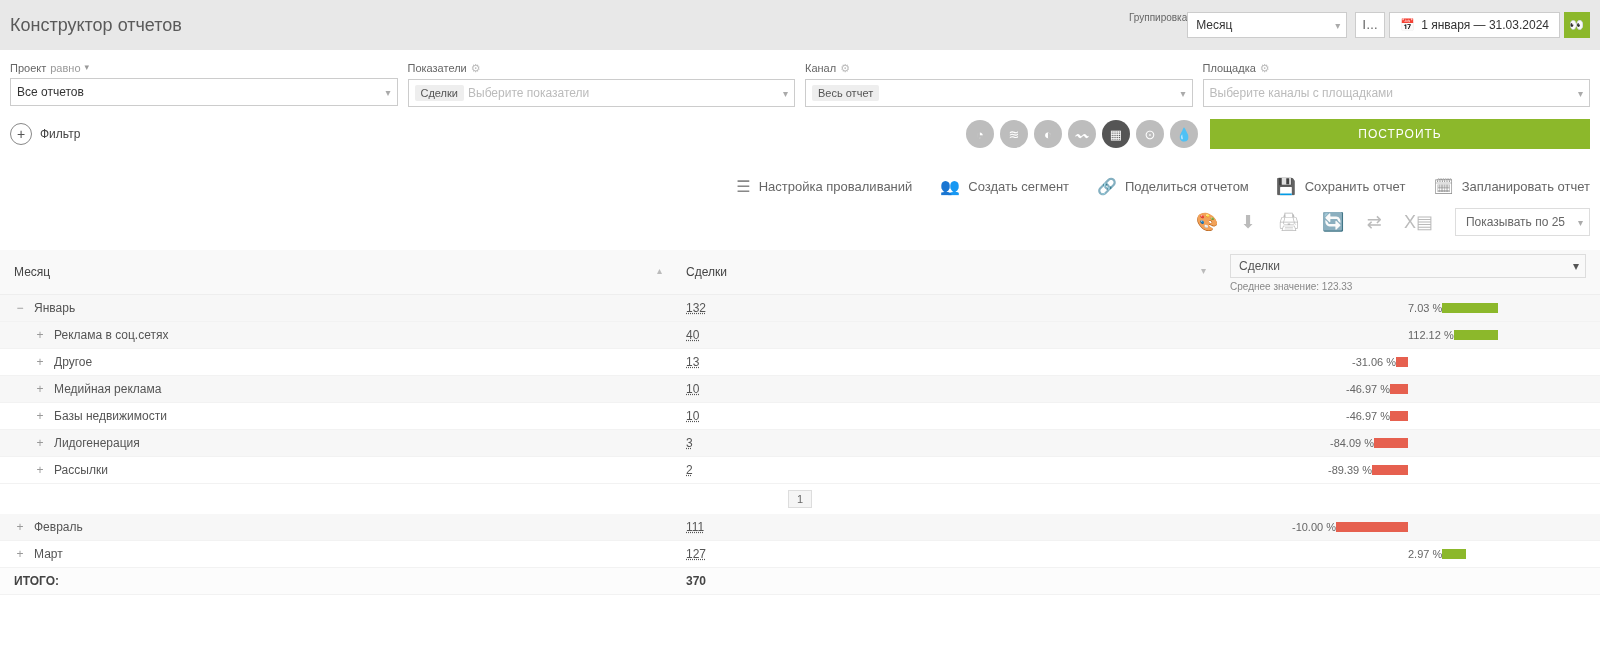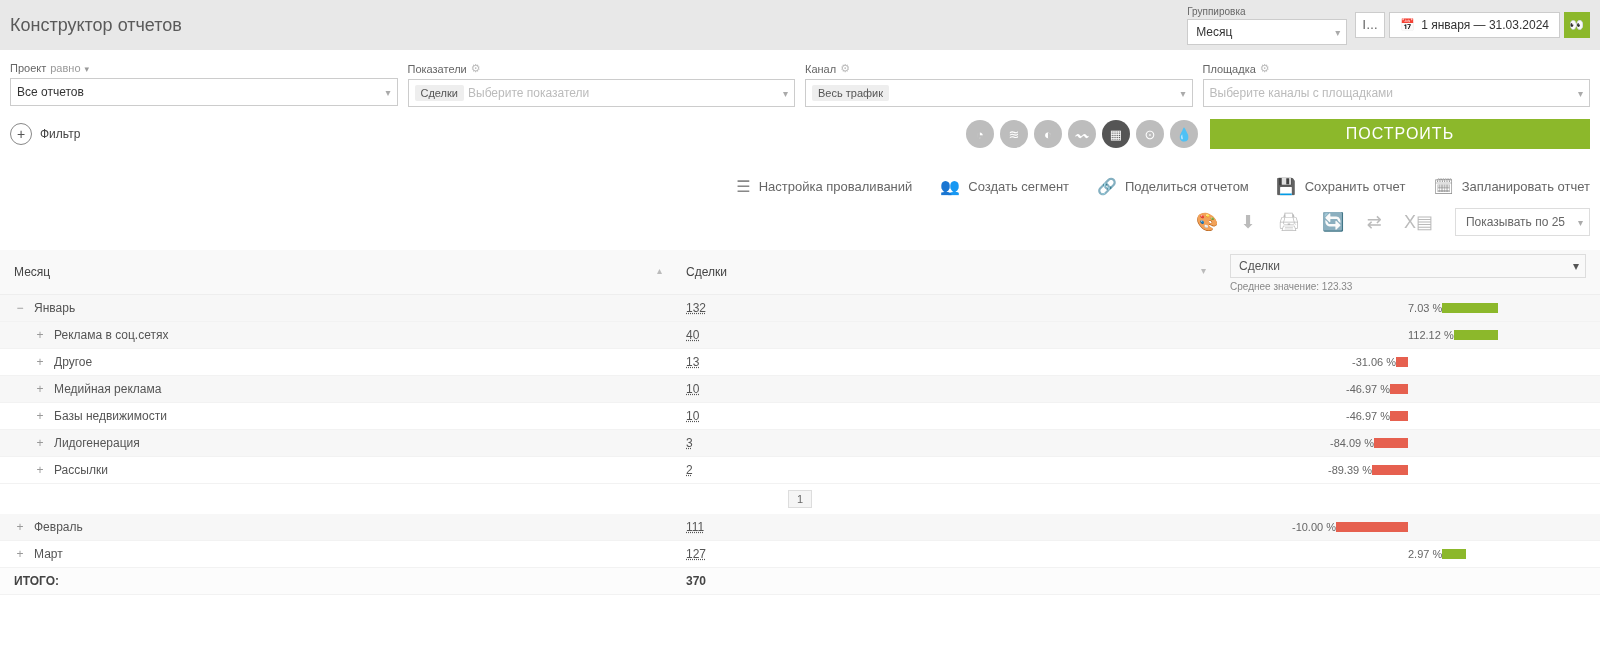--- a/index.html
+++ b/index.html
@@ -1,47 +1,47 @@
 <!DOCTYPE html>
 <html><head>
 <meta charset="utf-8">
 <style>
 * { box-sizing: border-box; margin: 0; padding: 0; font-family: Arial, Helvetica, sans-serif; }
 body { background: #fff; color: #333; font-size: 12px; }
 
 
 .topbar { background: #e8e8e8; height: 50px; display: flex; align-items: center; padding: 0 10px; }
 .title { color: #5a5a5a; font-size: 18px; flex: 1; }
-.group-box { display: flex; flex-direction: column; margin-right: 8px; margin-left: 12px; }
+.group-box { display: flex; flex-direction: row; margin-right: 8px; margin-left: 12px; }
 .group-box .lbl { font-size: 10px; color: #666; margin-bottom: 2px; }
 .sel { background: #fff; border: 1px solid #ccc; height: 26px; padding: 0 22px 0 8px; font-size: 12px; color: #333; position: relative; min-width: 160px; display: inline-flex; align-items: center; }
 .sel .caret { position: absolute; right: 6px; top: 50%; transform: translateY(-50%); color: #aaa; font-size: 10px; }
 .sq-btn { width: 30px; height: 26px; border: 1px solid #ccc; background: #fff; display: inline-flex; align-items: center; justify-content: center; margin-right: 4px; color: #555; font-size: 12px; cursor:pointer; }
 .date-btn { height: 26px; border: 1px solid #ccc; background: #fff; padding: 0 10px; display: inline-flex; align-items: center; gap: 6px; font-size: 12px; color: #333; cursor:pointer; }
 .green-sq { width: 26px; height: 26px; background: #8cb82b; display: inline-flex; align-items: center; justify-content: center; color: #fff; margin-left: 4px; cursor:pointer; }
 
 
 .filters { display: flex; gap: 10px; padding: 12px 10px 6px; }
 .fcol { flex: 1; display: flex; flex-direction: column; }
-.fcol .lbl { font-size: 11px; color: #666; margin-bottom: 4px; display: flex; align-items: flex-end; gap: 4px; }
+.fcol .lbl { font-size: 11px; color: #666; margin-bottom: 4px; display: flex; align-items: flex-start; gap: 4px; }
 .gear { color: #bbb; font-size: 11px; }
 .fsel { border: 1px solid #ccc; height: 28px; display: flex; align-items: center; padding: 0 24px 0 6px; position: relative; background: #fff; }
 .fsel .caret { position: absolute; right: 6px; color: #aaa; font-size: 10px; }
 .tag { background: #eee; border-radius: 2px; padding: 2px 6px; font-size: 11px; color: #555; margin-right: 4px; }
 .placeholder { color: #bbb; font-size: 12px; }
 .lbl .caret-sm { font-size: 9px; color: #999; }
 
 
 .actions { display: flex; align-items: center; padding: 6px 10px 16px; }
 .add-filter { display: inline-flex; align-items: center; gap: 8px; color: #444; cursor:pointer; }
 .plus-circ { width: 22px; height: 22px; border: 1px solid #888; border-radius: 50%; display: inline-flex; align-items: center; justify-content: center; font-size: 14px; color: #555; }
 .chart-icons { margin-left: auto; display: flex; gap: 6px; margin-right: 12px; }
 .ci { width: 28px; height: 28px; border-radius: 50%; background: #bdbdbd; display: inline-flex; align-items: center; justify-content: center; color: #fff; font-size: 13px; cursor:pointer; }
 .ci.active { background: #555; }
-.build-btn { background: #8cb82b; color: #fff; border: none; height: 30px; width: 380px; font-size: 16px; letter-spacing: 1px; cursor:pointer; }
+.build-btn { background: #8cb82b; color: #fff; border: none; height: 30px; width: 380px; font-size: 12px; letter-spacing: 1px; cursor:pointer; }
 
 
 .toolbar2 { display: flex; justify-content: flex-end; align-items: center; gap: 28px; padding: 12px 10px 8px; color: #555; }
 .tb-item { display: inline-flex; align-items: center; gap: 8px; font-size: 13px; cursor:pointer; color:#666; }
 .tb-icon { color: #888; font-size: 16px; }
 
 
 .toolbar3 { display: flex; justify-content: flex-end; align-items: center; gap: 22px; padding: 4px 10px 14px; }
 .tb3-icon { color: #bbb; font-size: 18px; cursor:pointer; }
 .show-sel { border: 1px solid #ddd; height: 28px; padding: 0 24px 0 10px; display: inline-flex; align-items: center; position: relative; font-size: 12px; color: #666; min-width: 120px; cursor:pointer; }
@@ -118,21 +118,21 @@
       <span class="placeholder">Выберите показатели</span>
       <span class="caret">▾</span>
     </div>
   </div>
   <div class="fcol">
     <span class="lbl">
       <span>Канал</span>
       <span class="gear">⚙</span>
     </span>
     <div class="fsel">
-      <span class="tag">Весь трафик</span>
+      <span class="tag">Весь отчет</span>
       <span class="caret">▾</span>
     </div>
   </div>
   <div class="fcol">
     <span class="lbl">
       <span>Площадка</span>
       <span class="gear">⚙</span>
     </span>
     <div class="fsel">
       <span class="placeholder">Выберите каналы с площадками</span>

